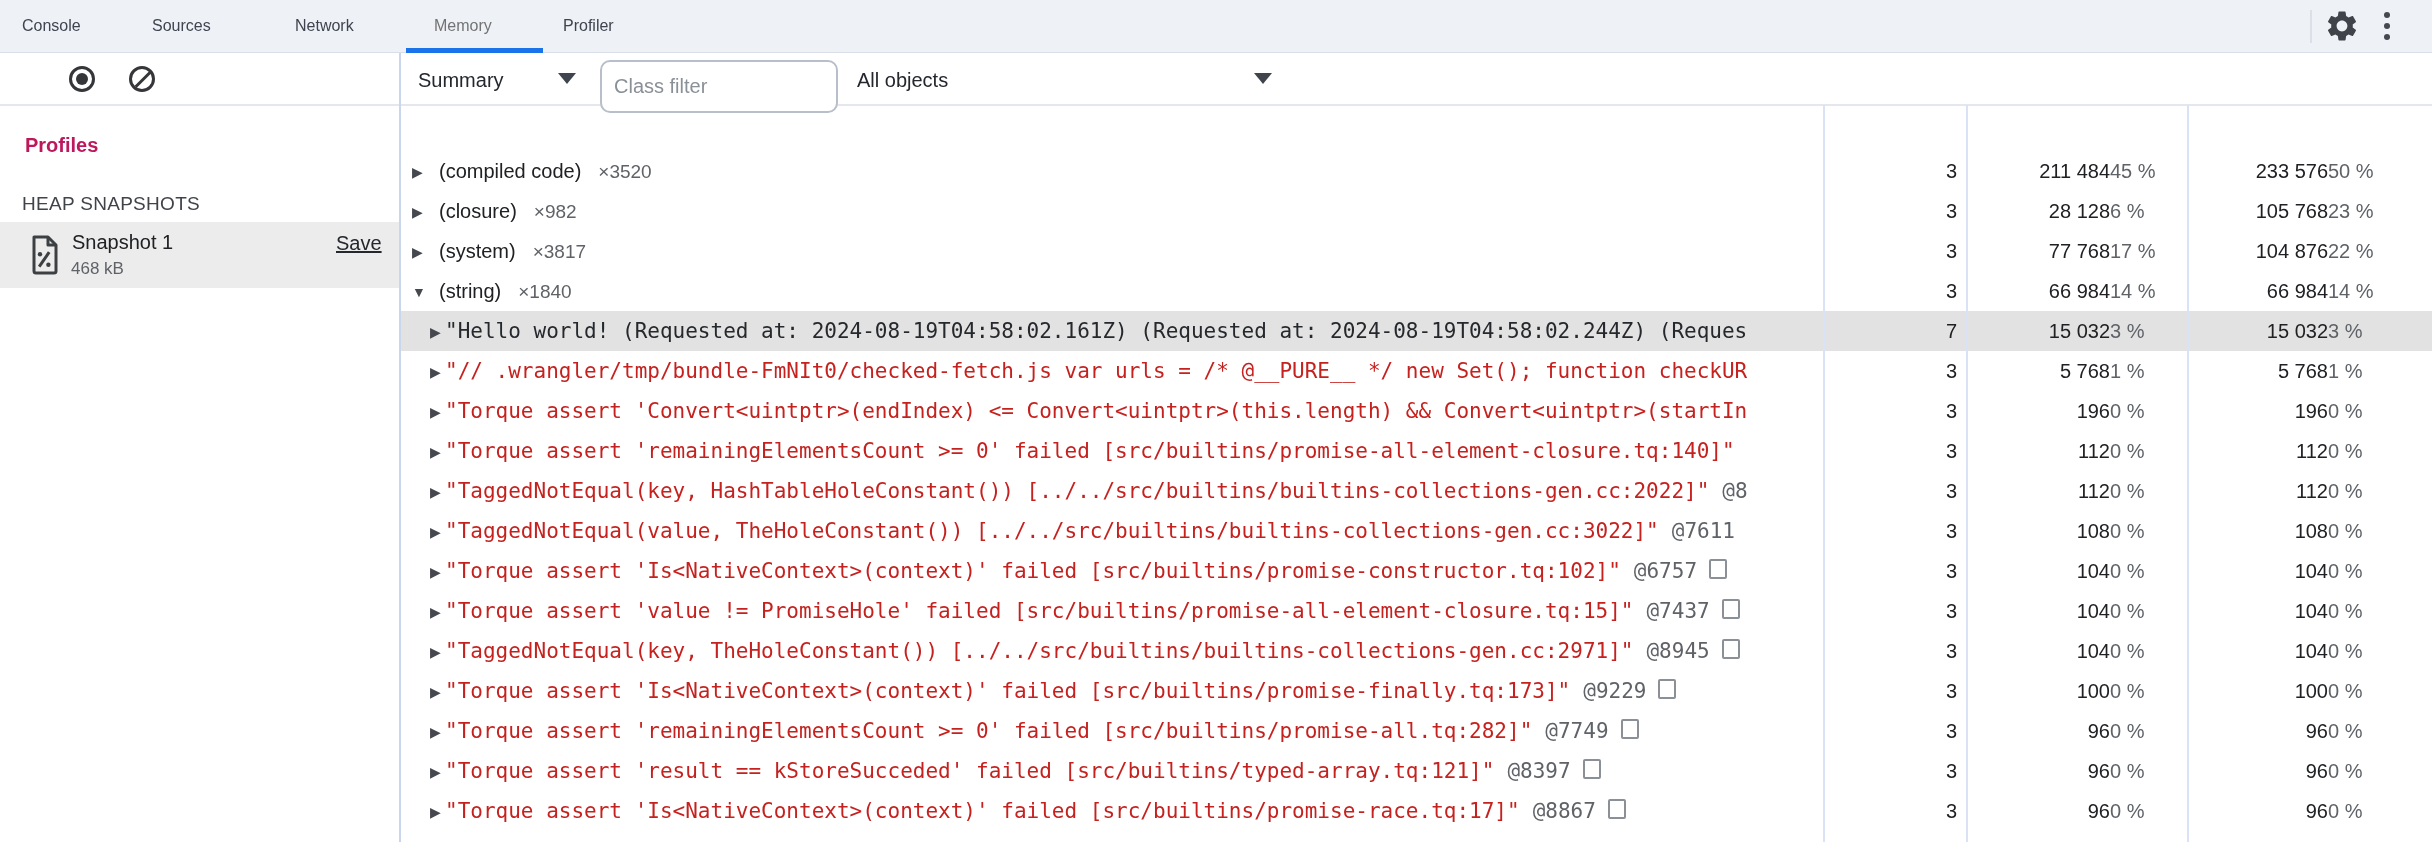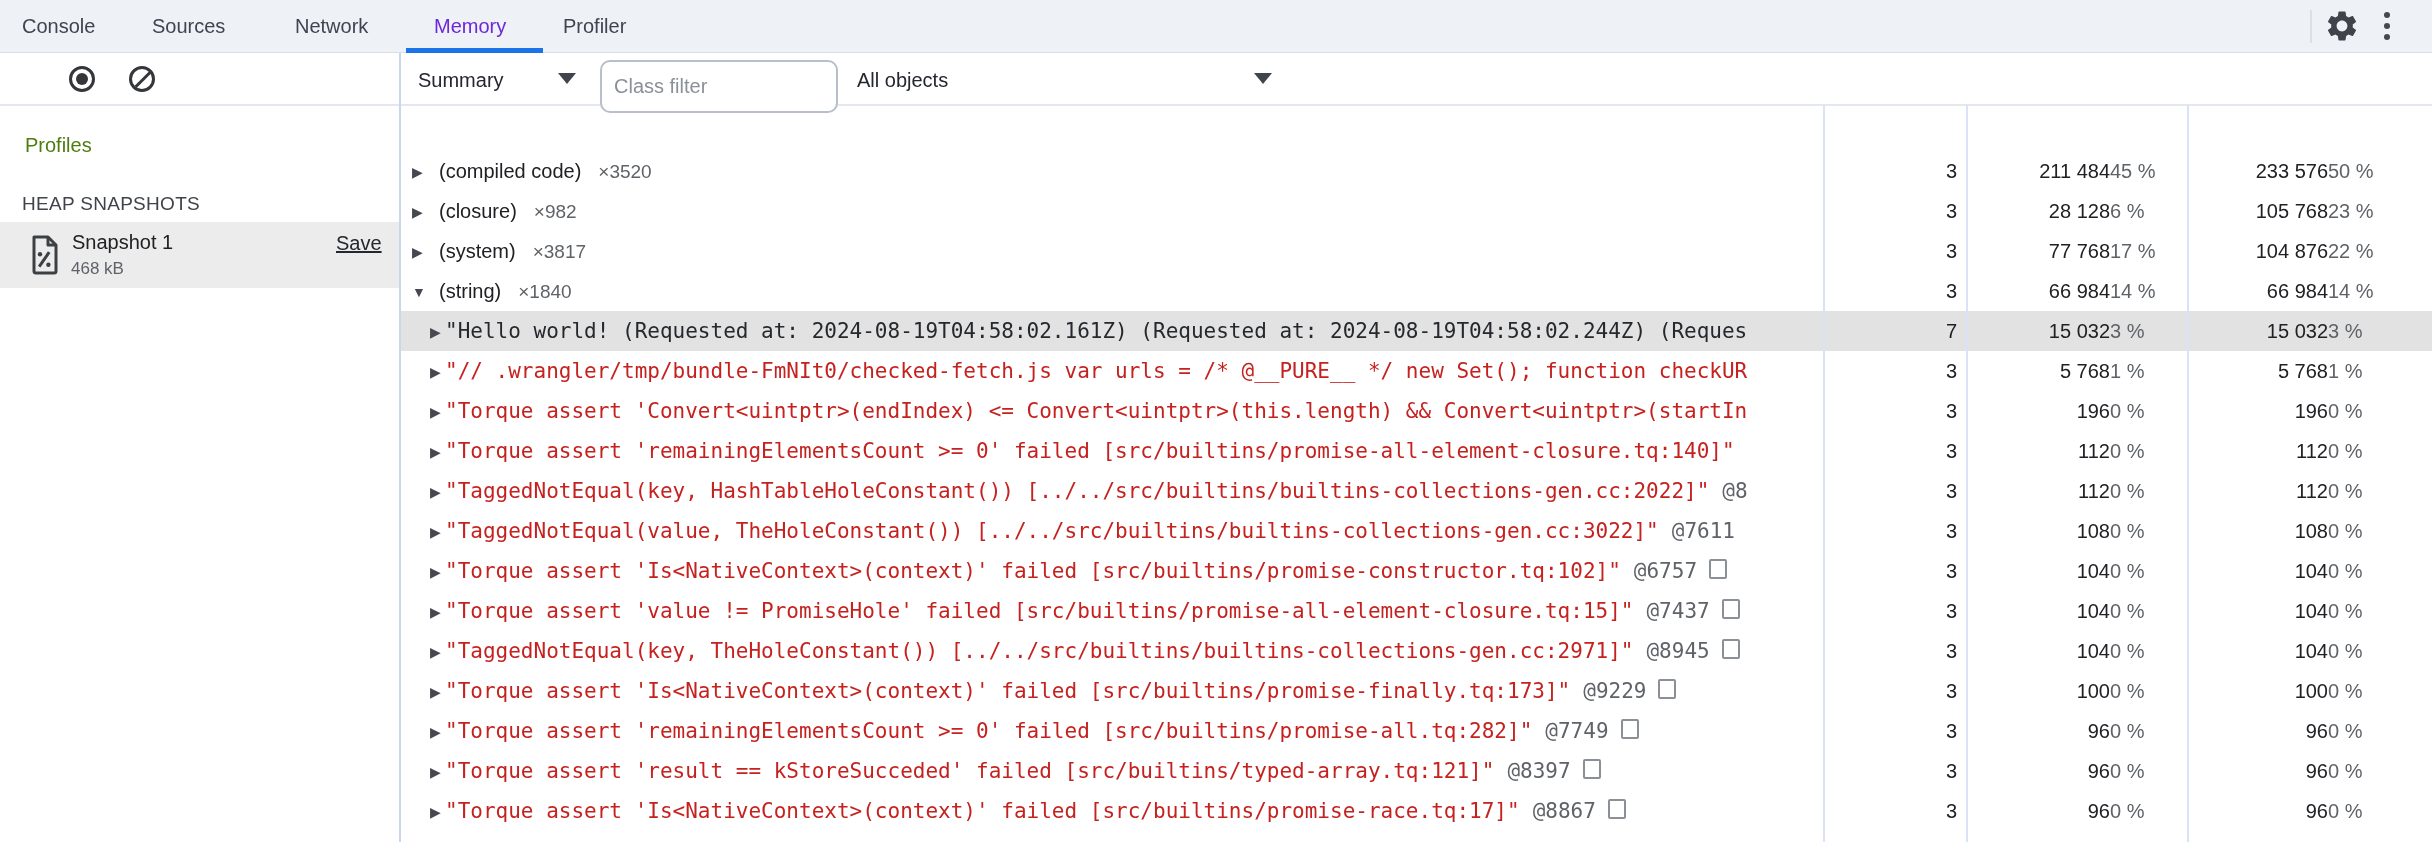--- a/index.html
+++ b/index.html
@@ -1,41 +1,41 @@
 <!DOCTYPE html>
 <html><head>
 <meta charset="utf-8">
 <style>
   html,body{margin:0;padding:0;background:#fff;}
   .stage{position:relative;width:2432px;height:842px;overflow:hidden;background:#fff;
          font-family:"Liberation Sans",sans-serif;color:#202124;}
   
   .tabbar{position:absolute;left:0;top:0;width:2432px;height:52px;background:#eef1f6;border-bottom:2px solid #d9dee8;}
-  .tab{position:absolute;top:0;height:56px;line-height:52px;font-size:20px;color:#3f4450;cursor:default;}
-  .tab.active{color:#6d28d9;}
+  .tab{position:absolute;top:0;height:56px;line-height:52px;font-size:16px;color:#3f4450;cursor:default;}
+  .tab.active{color:#737373;}
   .tab-underline{position:absolute;left:406px;top:48px;width:137px;height:5px;background:#1a73e8;}
   .topbar-divider{position:absolute;left:2310px;top:10px;width:2px;height:33px;background:#dadfe8;}
   .gear{position:absolute;left:2324px;top:8px;width:36px;height:36px;color:#40434a;}
   .kebab{position:absolute;left:2383px;top:12px;width:8px;height:30px;}
   .kebab i{display:block;width:6px;height:6px;border-radius:50%;background:#45484e;margin:0 auto 5px;}
   
   .toolbar{position:absolute;left:0;top:53px;width:2432px;height:51px;background:#fff;border-bottom:2px solid #e4e7ee;}
   .rec-btn{position:absolute;left:69px;top:66px;width:26px;height:26px;border:3px solid #35363a;border-radius:50%;box-sizing:border-box;}
   .rec-btn i{position:absolute;left:4px;top:4px;width:12px;height:12px;border-radius:50%;background:#35363a;}
   .clear-btn{position:absolute;left:129px;top:66px;width:26px;height:26px;border:3px solid #35363a;border-radius:50%;box-sizing:border-box;}
   .clear-btn i{position:absolute;left:10px;top:-1px;width:3px;height:22px;background:#35363a;transform:rotate(45deg);}
   .pane-divider{position:absolute;left:399px;top:53px;width:2px;height:789px;background:#c9d6ec;z-index:6;}
   .tb-label{position:absolute;top:66px;height:28px;line-height:28px;font-size:20px;color:#24272e;}
   .dd-arrow{position:absolute;width:0;height:0;border-left:9px solid transparent;border-right:9px solid transparent;border-top:11px solid #40454d;}
   .class-filter{position:absolute;left:600px;top:60px;width:238px;height:53px;box-sizing:border-box;
     border:2px solid #b9bfca;border-radius:10px;font-family:"Liberation Sans",sans-serif;font-size:20px;
     padding:0 12px;color:#202124;outline:none;background:#fff;}
   .class-filter::placeholder{color:#8a9097;}
   
-  .profiles-title{position:absolute;left:25px;top:134px;font-size:20px;color:#4d7c0f;}
+  .profiles-title{position:absolute;left:25px;top:134px;font-size:20px;color:#be185d;font-weight:bold;}
   .heap-title{position:absolute;left:22px;top:193px;font-size:19px;color:#40434a;letter-spacing:.3px;}
   .snap-row{position:absolute;left:0;top:222px;width:399px;height:66px;background:#ececec;}
   .snap-icon{position:absolute;left:30px;top:13px;}
   .snap-name{position:absolute;left:72px;top:9px;font-size:20px;color:#202124;}
   .snap-size{position:absolute;left:71px;top:37px;font-size:17px;color:#5f6368;}
   .snap-save{position:absolute;left:336px;top:10px;font-size:20px;color:#24272e;text-decoration:underline;cursor:pointer;}
   
   .grid-header{position:absolute;left:401px;top:105px;width:2031px;height:44px;background:#f2f6fd;border-bottom:2px solid #dbe4f4;z-index:2;}
   .gh-label{position:absolute;top:0;height:44px;line-height:44px;font-size:20px;color:#26292e;}
   .v-line{position:absolute;top:105px;height:737px;width:2px;background:#d9e3f5;z-index:5;pointer-events:none;}

